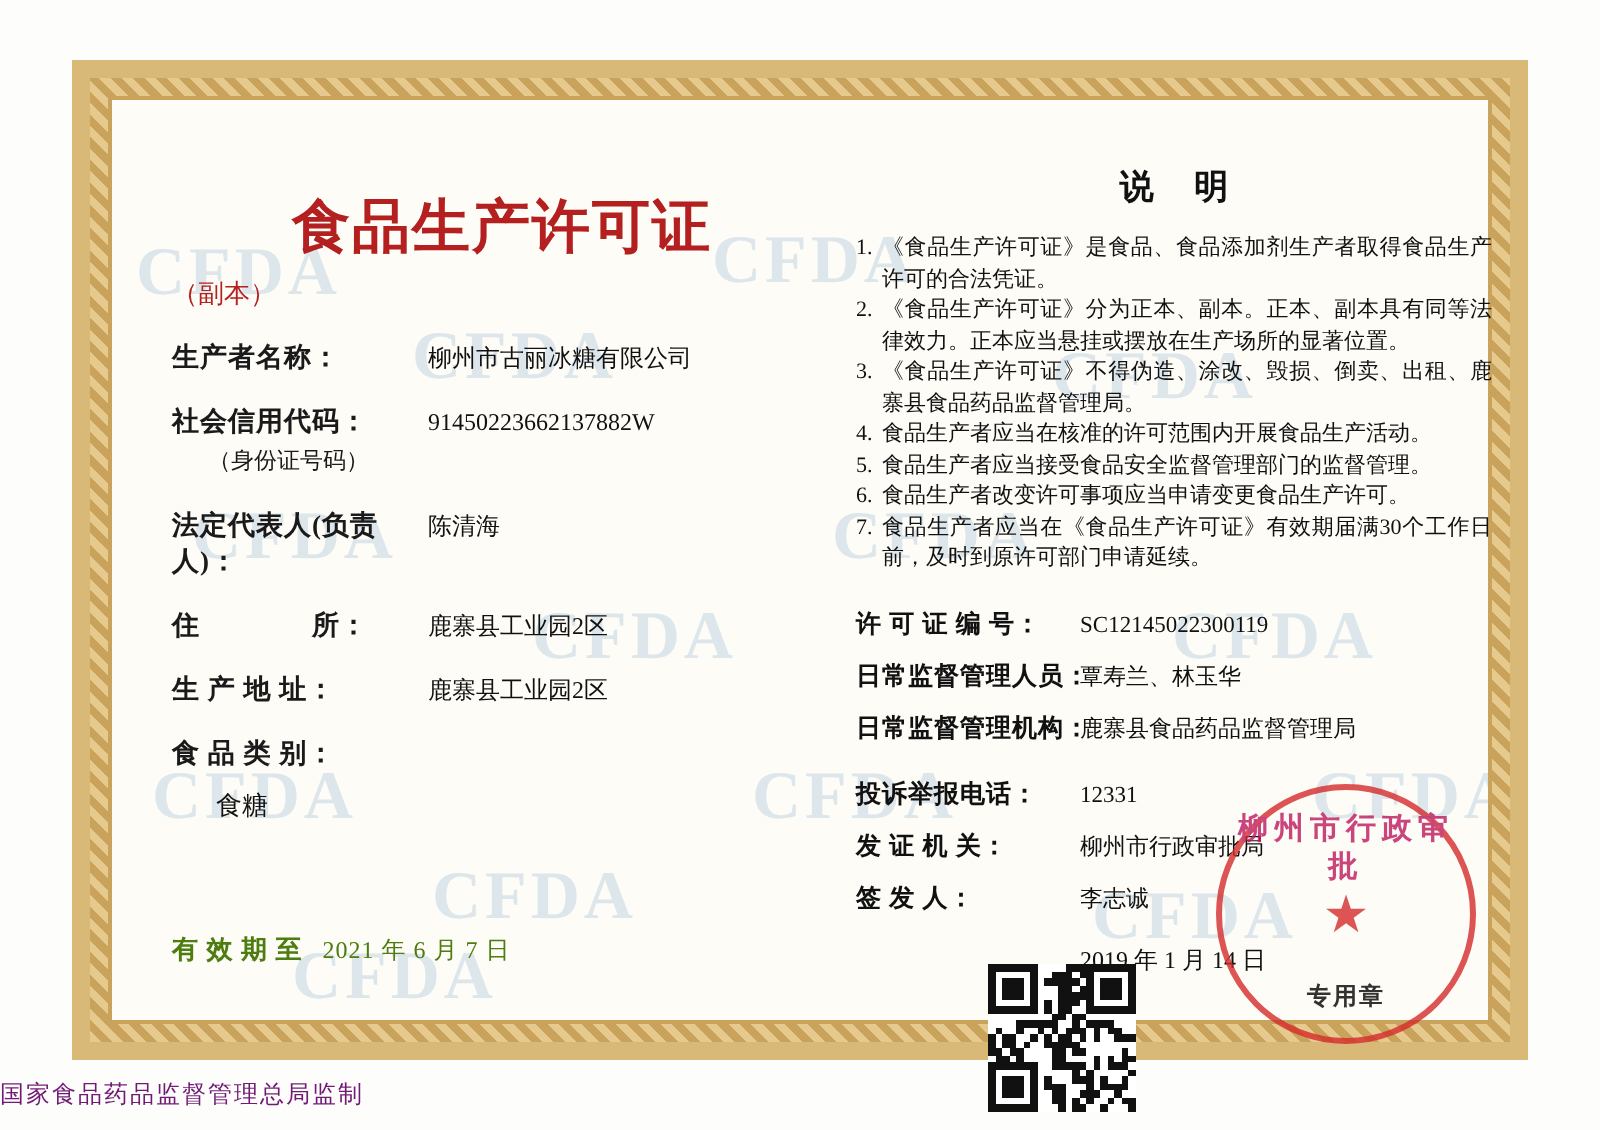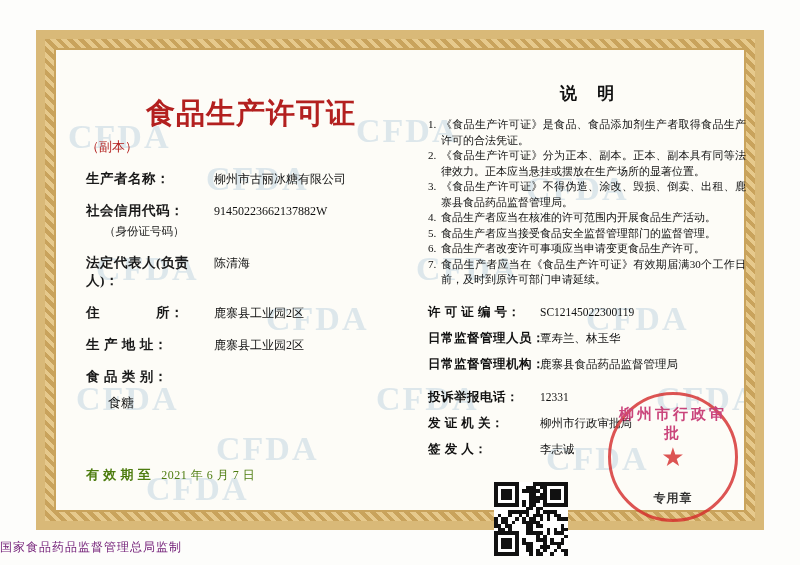--- a/index.html
+++ b/index.html
@@ -376,20 +376,21 @@
           </div>
           <div class="rfield rfield-sp">
             <span class="rlabel">投诉举报电话：</span><span class="rvalue">12331</span>
           </div>
           <div class="rfield">
             <span class="rlabel">发 证 机 关：</span><span class="rvalue">柳州市行政审批局</span>
           </div>
           <div class="rfield">
             <span class="rlabel">签 发 人：</span><span class="rvalue">李志诚</span>
           </div>
+          <div class="sign-date">2019 年 1 月 14 日</div>
         </div>
 
         <div class="seal">
           <div class="seal-text-top">柳州市行政审批</div>
           <div class="seal-star">★</div>
           <div class="seal-text-bottom">专用章</div>
         </div>
 
         <div class="qr">
           <div class="qr-grid" id="qr-grid">

